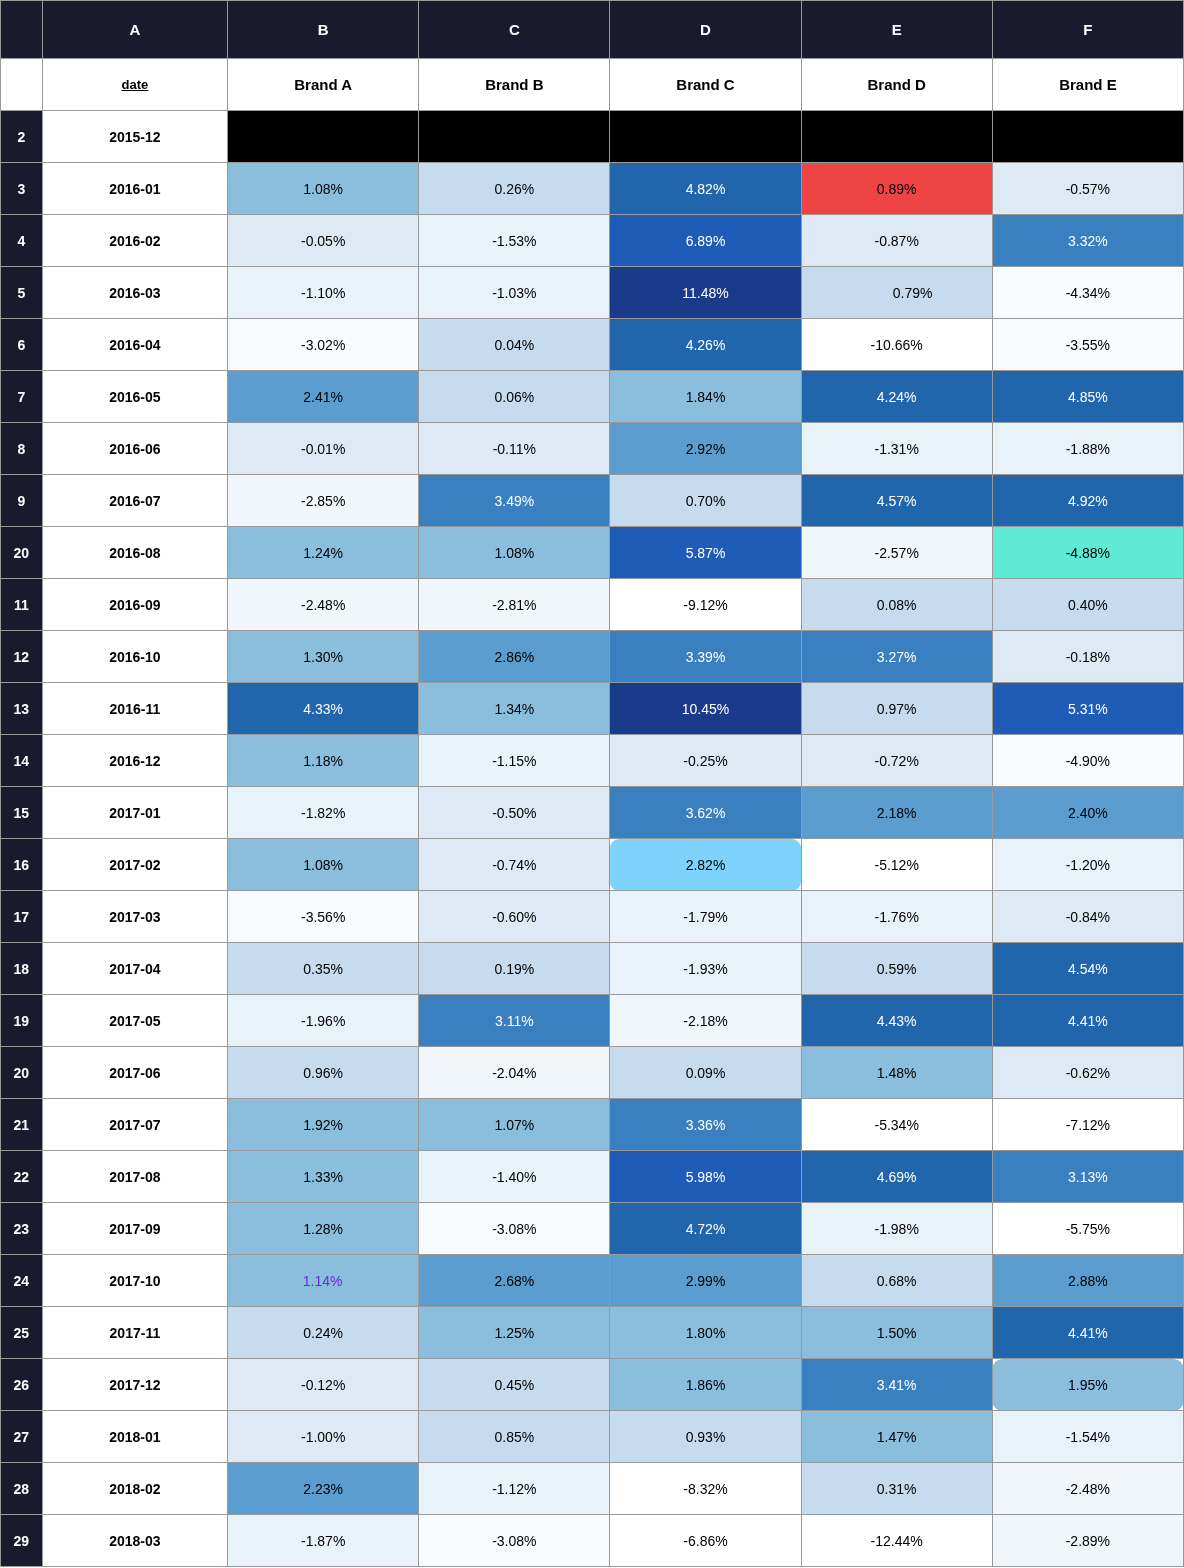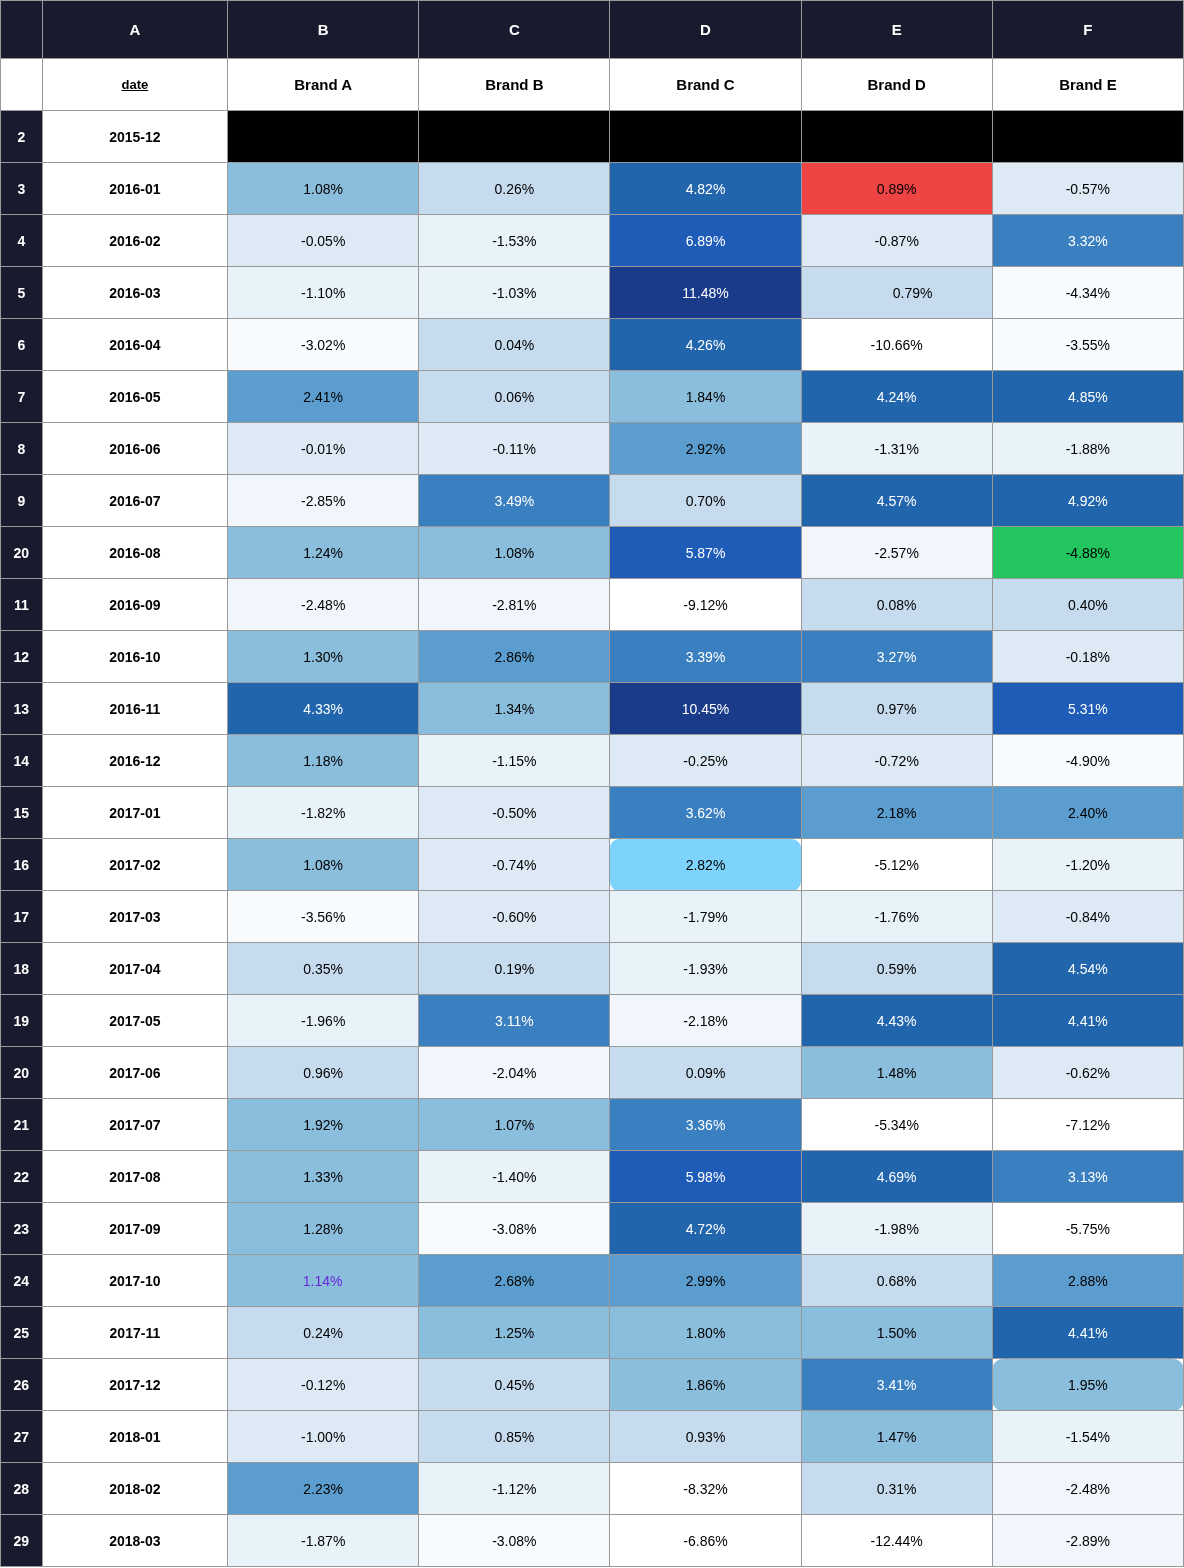--- a/index.html
+++ b/index.html
@@ -164,21 +164,21 @@
         <td class="data-cell" style="background: rgb(33, 102, 172); color: rgb(255, 255, 255);">4.57%</td>
         <td class="data-cell" style="background: rgb(33, 102, 172); color: rgb(255, 255, 255);">4.92%</td>
       </tr>
       <tr>
         <td class="row-num">20</td>
         <td class="date-cell">2016-08</td>
         <td class="data-cell" style="background: rgb(139, 189, 221); color: rgb(0, 0, 0);">1.24%</td>
         <td class="data-cell" style="background: rgb(139, 189, 221); color: rgb(0, 0, 0);">1.08%</td>
         <td class="data-cell" style="background: rgb(30, 92, 184); color: rgb(255, 255, 255);">5.87%</td>
         <td class="data-cell" style="background: rgb(240, 246, 251); color: rgb(0, 0, 0);">-2.57%</td>
-        <td class="data-cell" style="background: #22c55e; color: rgb(0, 0, 0);">-4.88%</td>
+        <td class="data-cell" style="background: #5eead4; color: rgb(0, 0, 0);">-4.88%</td>
       </tr>
       <tr>
         <td class="row-num">11</td>
         <td class="date-cell">2016-09</td>
         <td class="data-cell" style="background: rgb(240, 246, 251); color: rgb(0, 0, 0);">-2.48%</td>
         <td class="data-cell" style="background: rgb(240, 246, 251); color: rgb(0, 0, 0); margin-top: 24px;">-2.81%</td>
         <td class="data-cell" style="background: rgb(255, 255, 255); color: rgb(0, 0, 0);">-9.12%</td>
         <td class="data-cell" style="background: rgb(198, 220, 238); color: rgb(0, 0, 0);">0.08%</td>
         <td class="data-cell" style="background: rgb(198, 220, 238); color: rgb(0, 0, 0);">0.40%</td>
       </tr>

